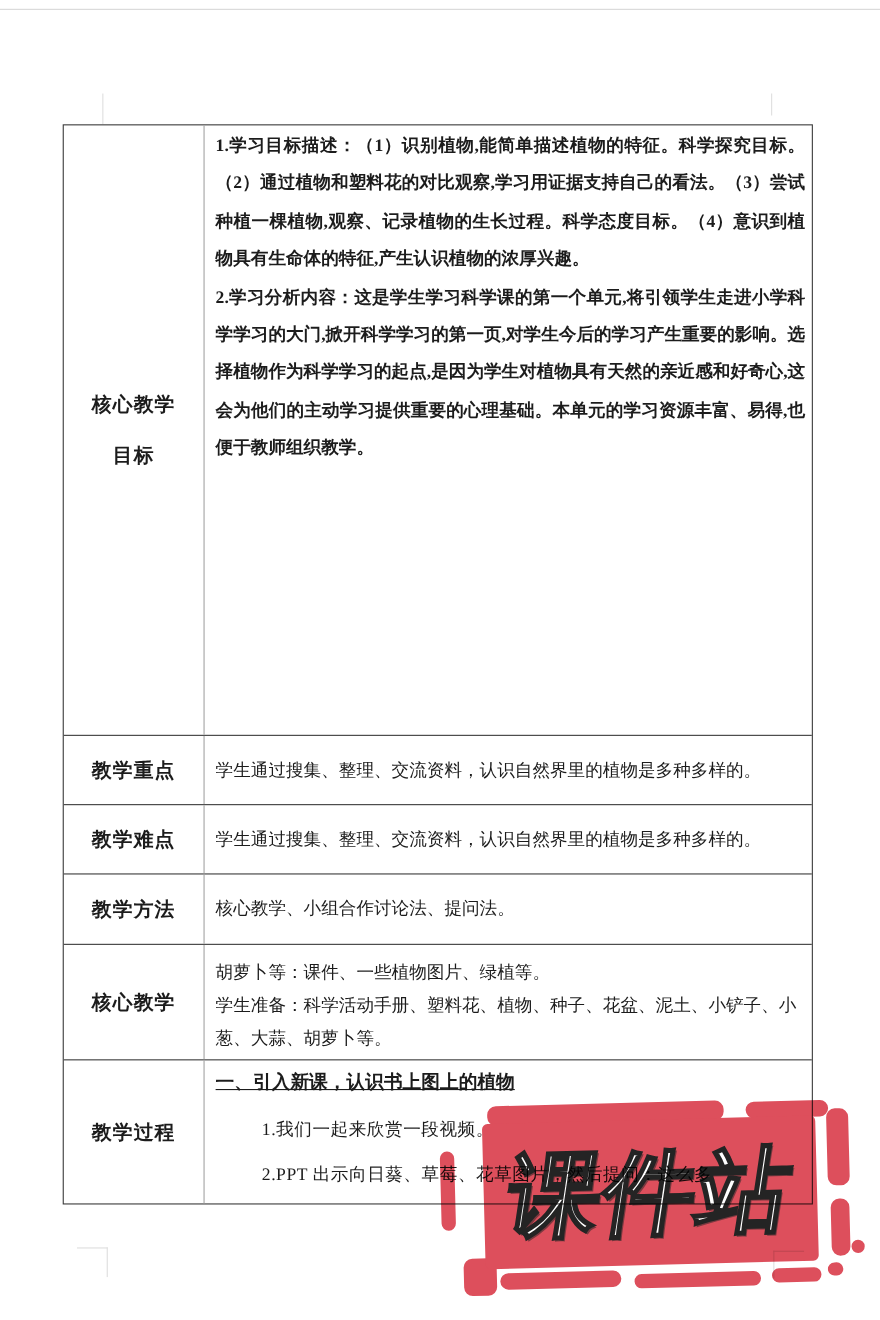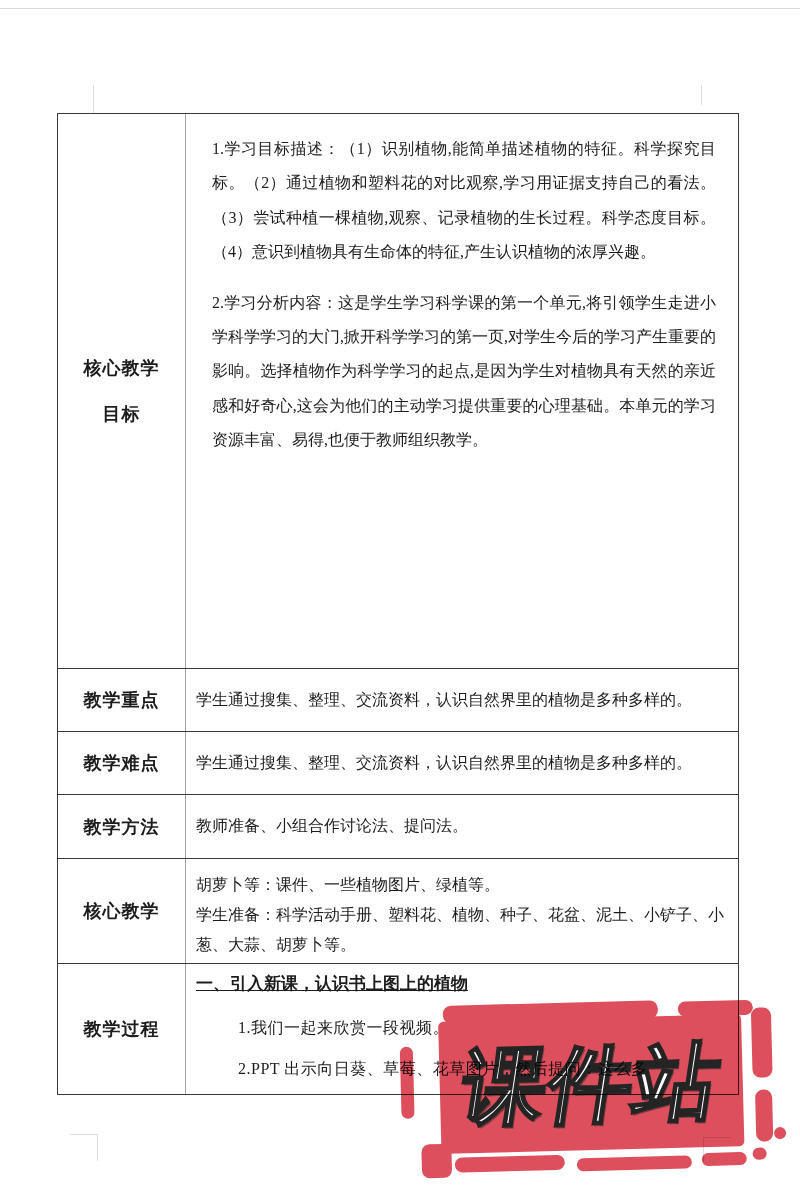--- a/index.html
+++ b/index.html
@@ -21,21 +21,21 @@
     width:128px;flex:0 0 128px;box-sizing:border-box;border-right:1px solid #a3a3a3;
     display:flex;flex-direction:column;align-items:center;justify-content:center;
     font-weight:bold;font-size:18px;letter-spacing:1px;line-height:26px;
   }
   .cell-h .hl{display:block;}
   .cell-h .hl + .hl{margin-top:20px;}
   .cell-c{flex:1;box-sizing:border-box;overflow:hidden;font-size:16px;}
 
   .row-core{height:554px;}
   .row-core .cell-c{padding:2px 6px 0 10px;line-height:34.4px;text-align:justify;}
-  .row-core p{margin:16px;}
+  .row-core p{margin:0;font-weight:bold;}
 
   .row-thin{height:63px;justify-content:flex-end;}
   .row-thin .cell-c,.row-method .cell-c{display:flex;align-items:center;padding-left:10px;padding-right:6px;}
   .row-method{height:64px;}
 
   .row-prep{height:105px;}
   .row-prep .cell-c{padding:11px 8px 0 10px;line-height:30px;}
   .row-prep p{margin:0;}
 
   .row-process{height:131px;}
@@ -117,21 +117,21 @@
       <div class="cell-c">
         <span>学生通过搜集、整理、交流资料，认识自然界里的植物是多种多样的。</span>
       </div>
     </div>
 
     <div class="t-row row-method">
       <div class="cell-h">
         <span class="hl">教学方法</span>
       </div>
       <div class="cell-c">
-        <span>教师准备、小组合作讨论法、提问法。</span>
+        <span>核心教学、小组合作讨论法、提问法。</span>
       </div>
     </div>
 
     <div class="t-row row-prep">
       <div class="cell-h">
         <span class="hl">核心教学</span>
       </div>
       <div class="cell-c">
         <p>胡萝卜等：课件、一些植物图片、绿植等。</p>
         <p>学生准备：科学活动手册、塑料花、植物、种子、花盆、泥土、小铲子、小葱、大蒜、胡萝卜等。</p>

